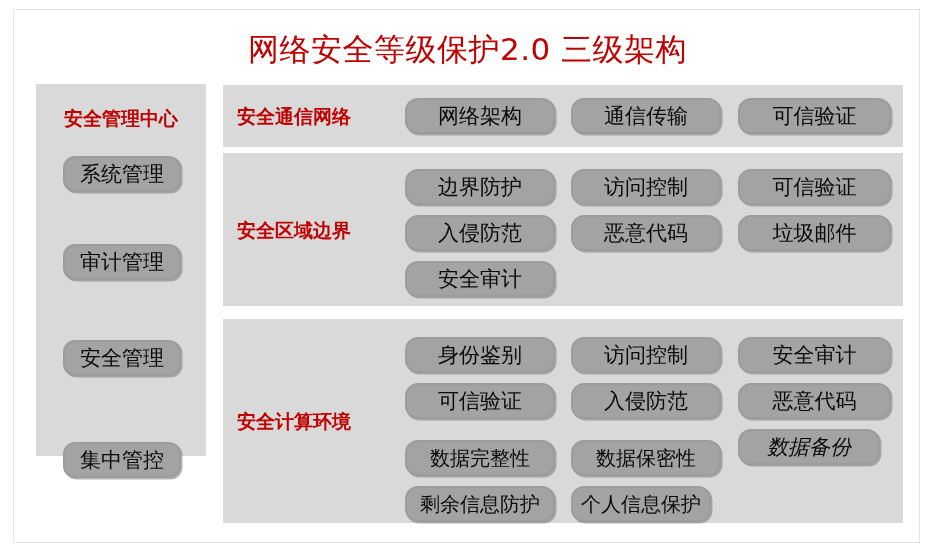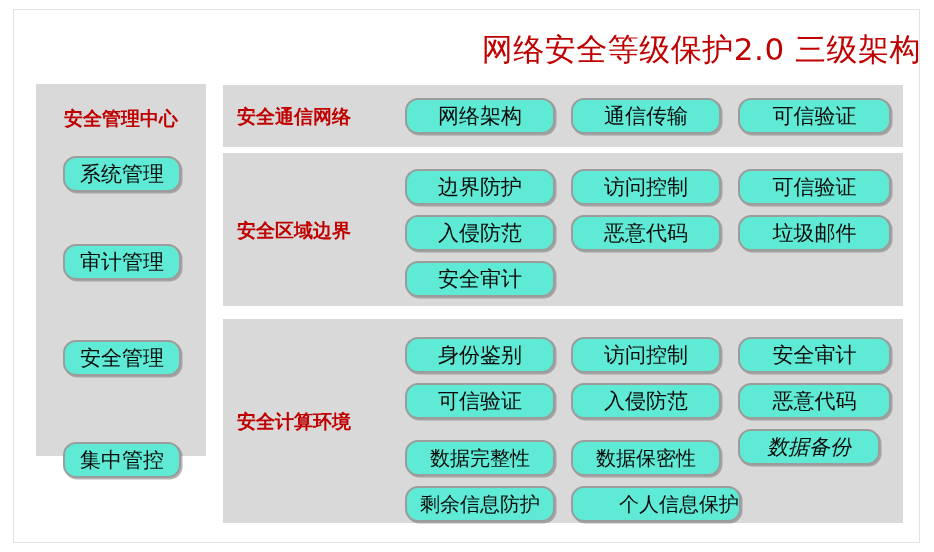--- a/index.html
+++ b/index.html
@@ -24,21 +24,21 @@
     background: #ffffff;
     border: 1px solid #e3e3e3;
     box-sizing: border-box;
   }
 
   .title {
     position: absolute;
     left: 0;
     top: 20px;
     width: 907px;
-    text-align: right;
+    text-align: center;
     color: #c00000;
     font-size: 31px;
     line-height: 38px;
     font-weight: normal;
     letter-spacing: 0.5px;
     white-space: nowrap;
   }
 
   
   .block {
@@ -81,36 +81,37 @@
     font-size: 19px;
     font-weight: bold;
     line-height: 24px;
     white-space: nowrap;
   }
 
   
   .pill {
     position: absolute;
     box-sizing: border-box;
-    background: #5eead4;
+    background: #a3a3a3;
     border: 2px solid #9c9c9c;
     border-radius: 13px;
     height: 36px;
     line-height: 32px;
     text-align: center;
     color: #0a0a0a;
     font-size: 21px;
     white-space: nowrap;
     box-shadow: 1.5px 1.5px 0 rgba(120,120,120,0.55);
   }
   .pill.wide  { font-size: 20px; margin-top: 11px; }
 
   .sidebar .pill {
     left: 27px;
     width: 118px;
+    border-radius: 12px;
   }
 </style>
 </head>
 <body>
 
 <div class="page">
 
   <div class="title">网络安全等级保护2.0 三级架构</div>
 
   <div class="block sidebar">
@@ -153,16 +154,16 @@
 
     <div class="pill" style="left:182px; top:64px; width:150px;">可信验证</div>
     <div class="pill" style="left:348px; top:64px; width:150px;">入侵防范</div>
     <div class="pill" style="left:515px; top:64px; width:153px;">恶意代码</div>
 
     <div class="pill wide" style="left:182px; top:110px; width:150px;">数据完整性</div>
     <div class="pill wide" style="left:348px; top:110px; width:150px;">数据保密性</div>
     <div class="pill" style="left:515px; top:110px; width:142px;font-style:italic;">数据备份</div>
 
     <div class="pill wide" style="left:182px; top:156px; width:150px;">剩余信息防护</div>
-    <div class="pill wide" style="left:348px; top:156px; width:170px;text-align:right;">个人信息保护</div>
+    <div class="pill wide" style="left:348px; top:156px; width:140px;">个人信息保护</div>
   </div>
 
 </div>
 
 </body></html>

